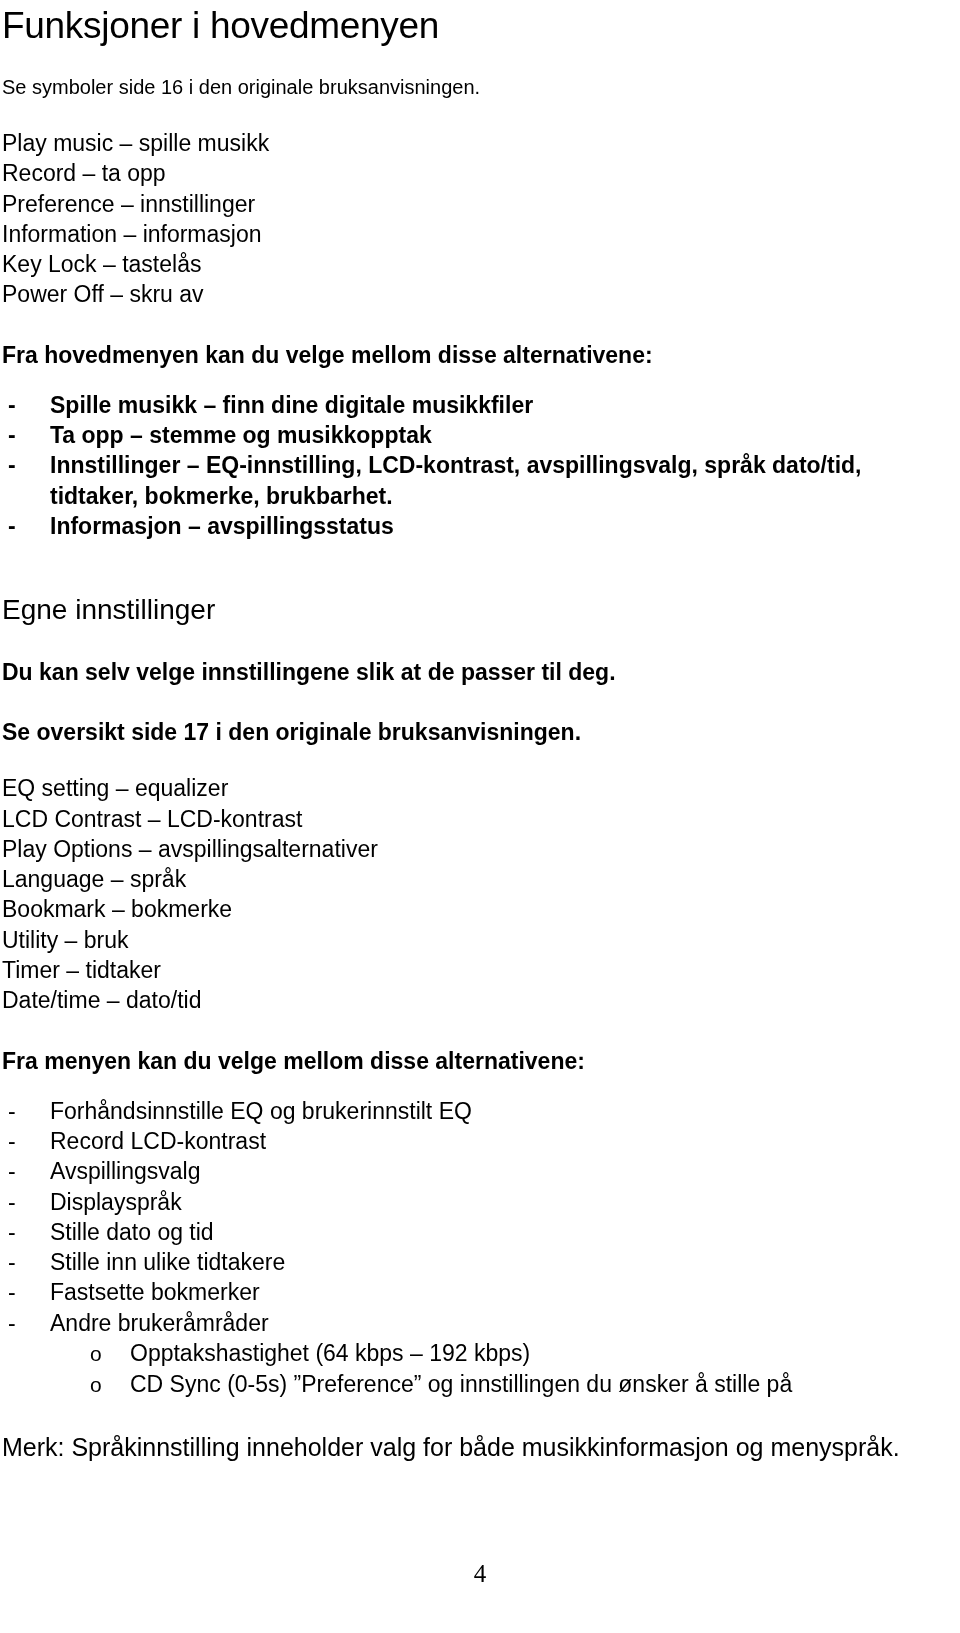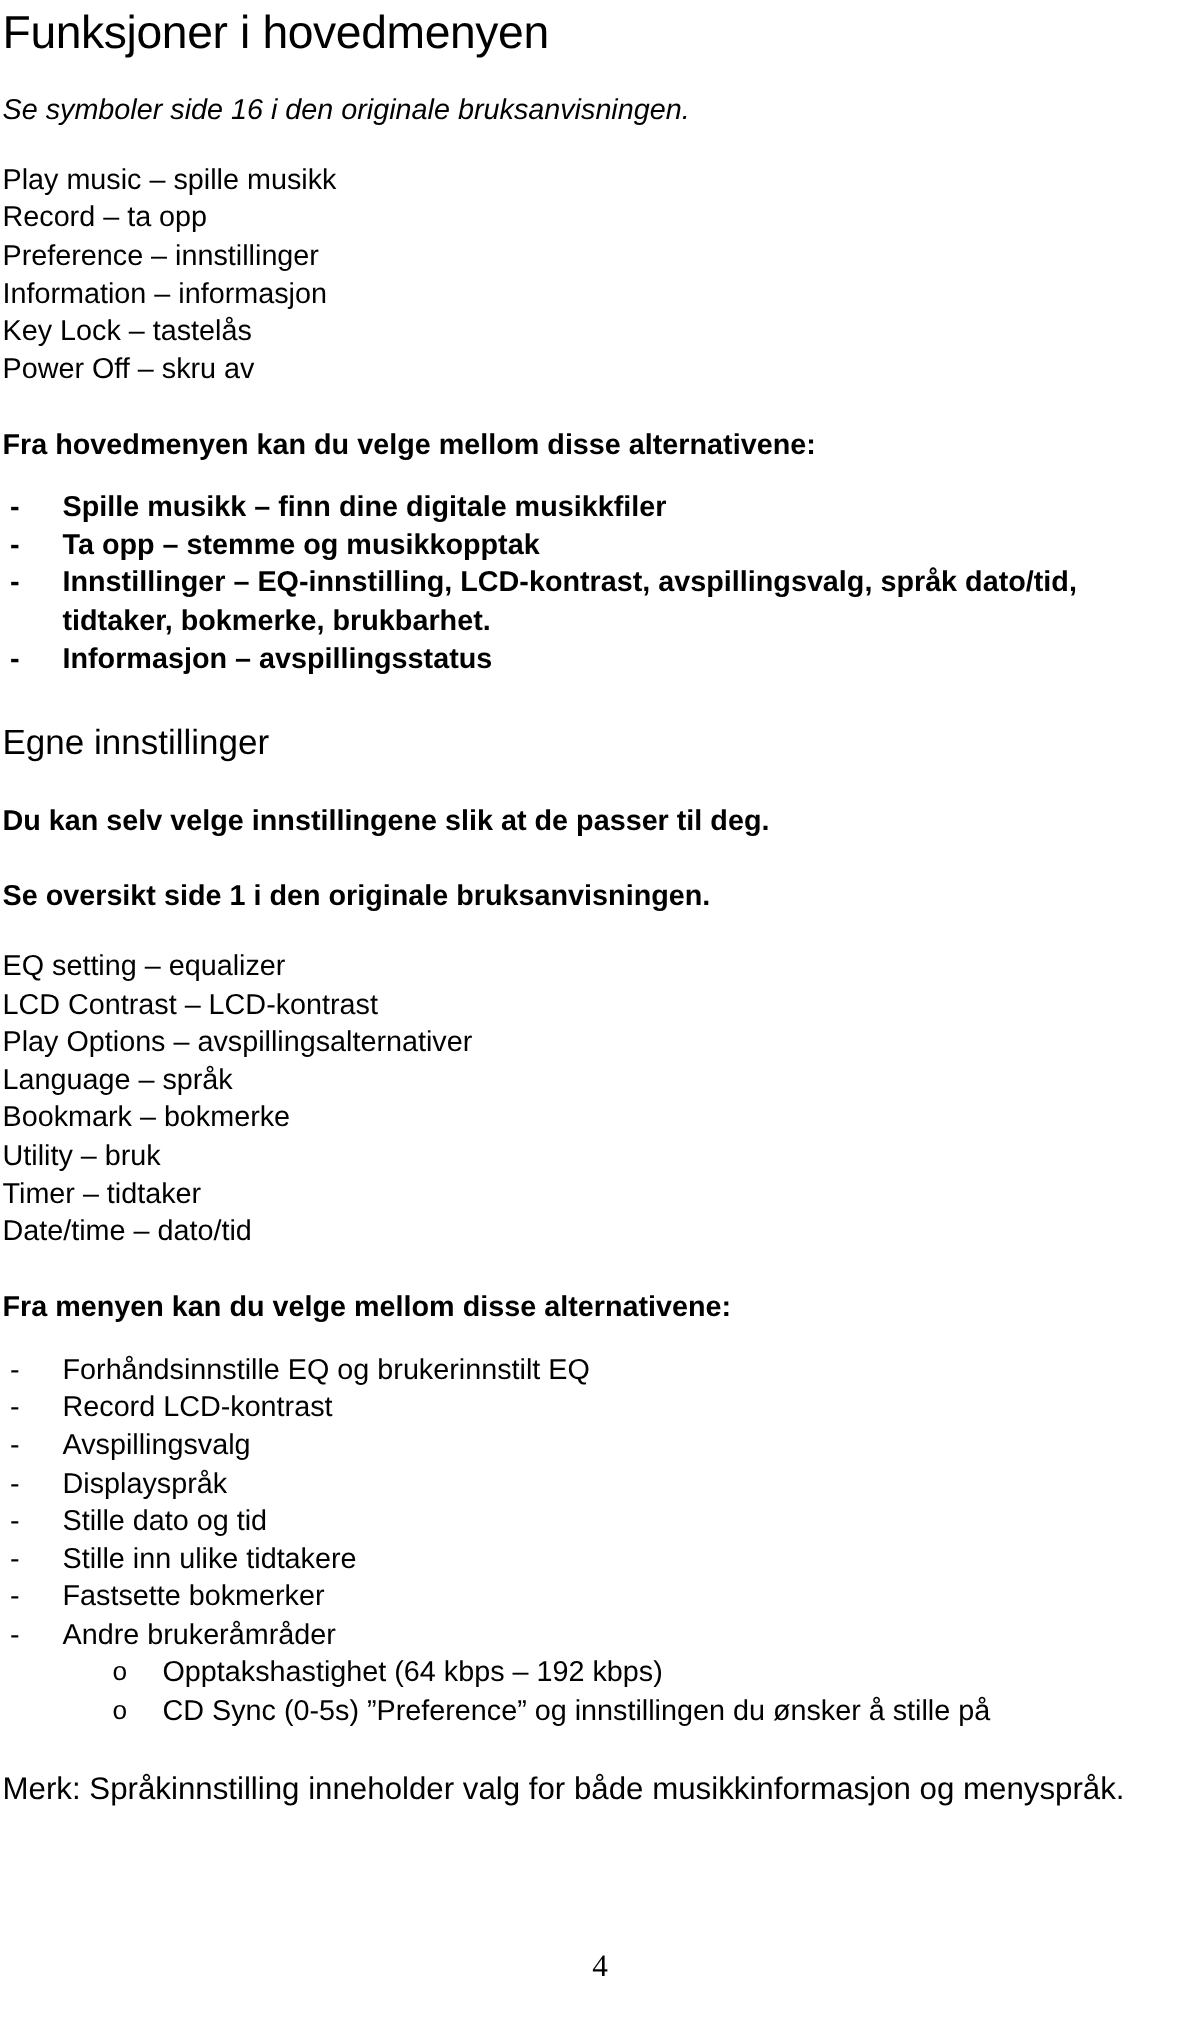--- a/index.html
+++ b/index.html
@@ -27,24 +27,23 @@
   .title {
     font-size: 37px;
     line-height: 44px;
     font-weight: 400;
     letter-spacing: -0.3px;
     margin: 0;
     padding-top: 4px;
   }
 
   .subtitle {
-    font-size: 23px;
+    font-size: 20px;
     line-height: 30px;
     margin-top: 24px;
-    font-style: italic;
   }
 
   .block {
     margin-top: 26px;
   }
 
   .line {
     font-size: 23px;
     line-height: 30.3px;
     white-space: nowrap;
@@ -87,21 +86,21 @@
 
   .bold-list .bullet,
   .bold-list .bullet .cont {
     font-weight: 700;
   }
 
   .section-heading {
     font-size: 28px;
     line-height: 34px;
     font-weight: 400;
-    margin-top: 36px;
+    margin-top: 52px;
   }
 
   .note {
     font-size: 25px;
     line-height: 30px;
     margin-top: 32px;
   }
 
   .page-number {
     position: absolute;
@@ -151,21 +150,21 @@
     <div class="bullet">
       <span class="marker">-</span>
       <span>Informasjon – avspillingsstatus</span>
     </div>
   </div>
 
   <h2 class="section-heading">Egne innstillinger</h2>
 
   <div class="para">Du kan selv velge innstillingene slik at de passer til deg.</div>
 
-  <div class="para">Se oversikt side 1 i den originale bruksanvisningen.</div>
+  <div class="para">Se oversikt side 17 i den originale bruksanvisningen.</div>
 
   <div class="block">
     <div class="line">EQ setting – equalizer</div>
     <div class="line">LCD Contrast – LCD-kontrast</div>
     <div class="line">Play Options – avspillingsalternativer</div>
     <div class="line">Language – språk</div>
     <div class="line">Bookmark – bokmerke</div>
     <div class="line">Utility – bruk</div>
     <div class="line">Timer – tidtaker</div>
     <div class="line">Date/time – dato/tid</div>

